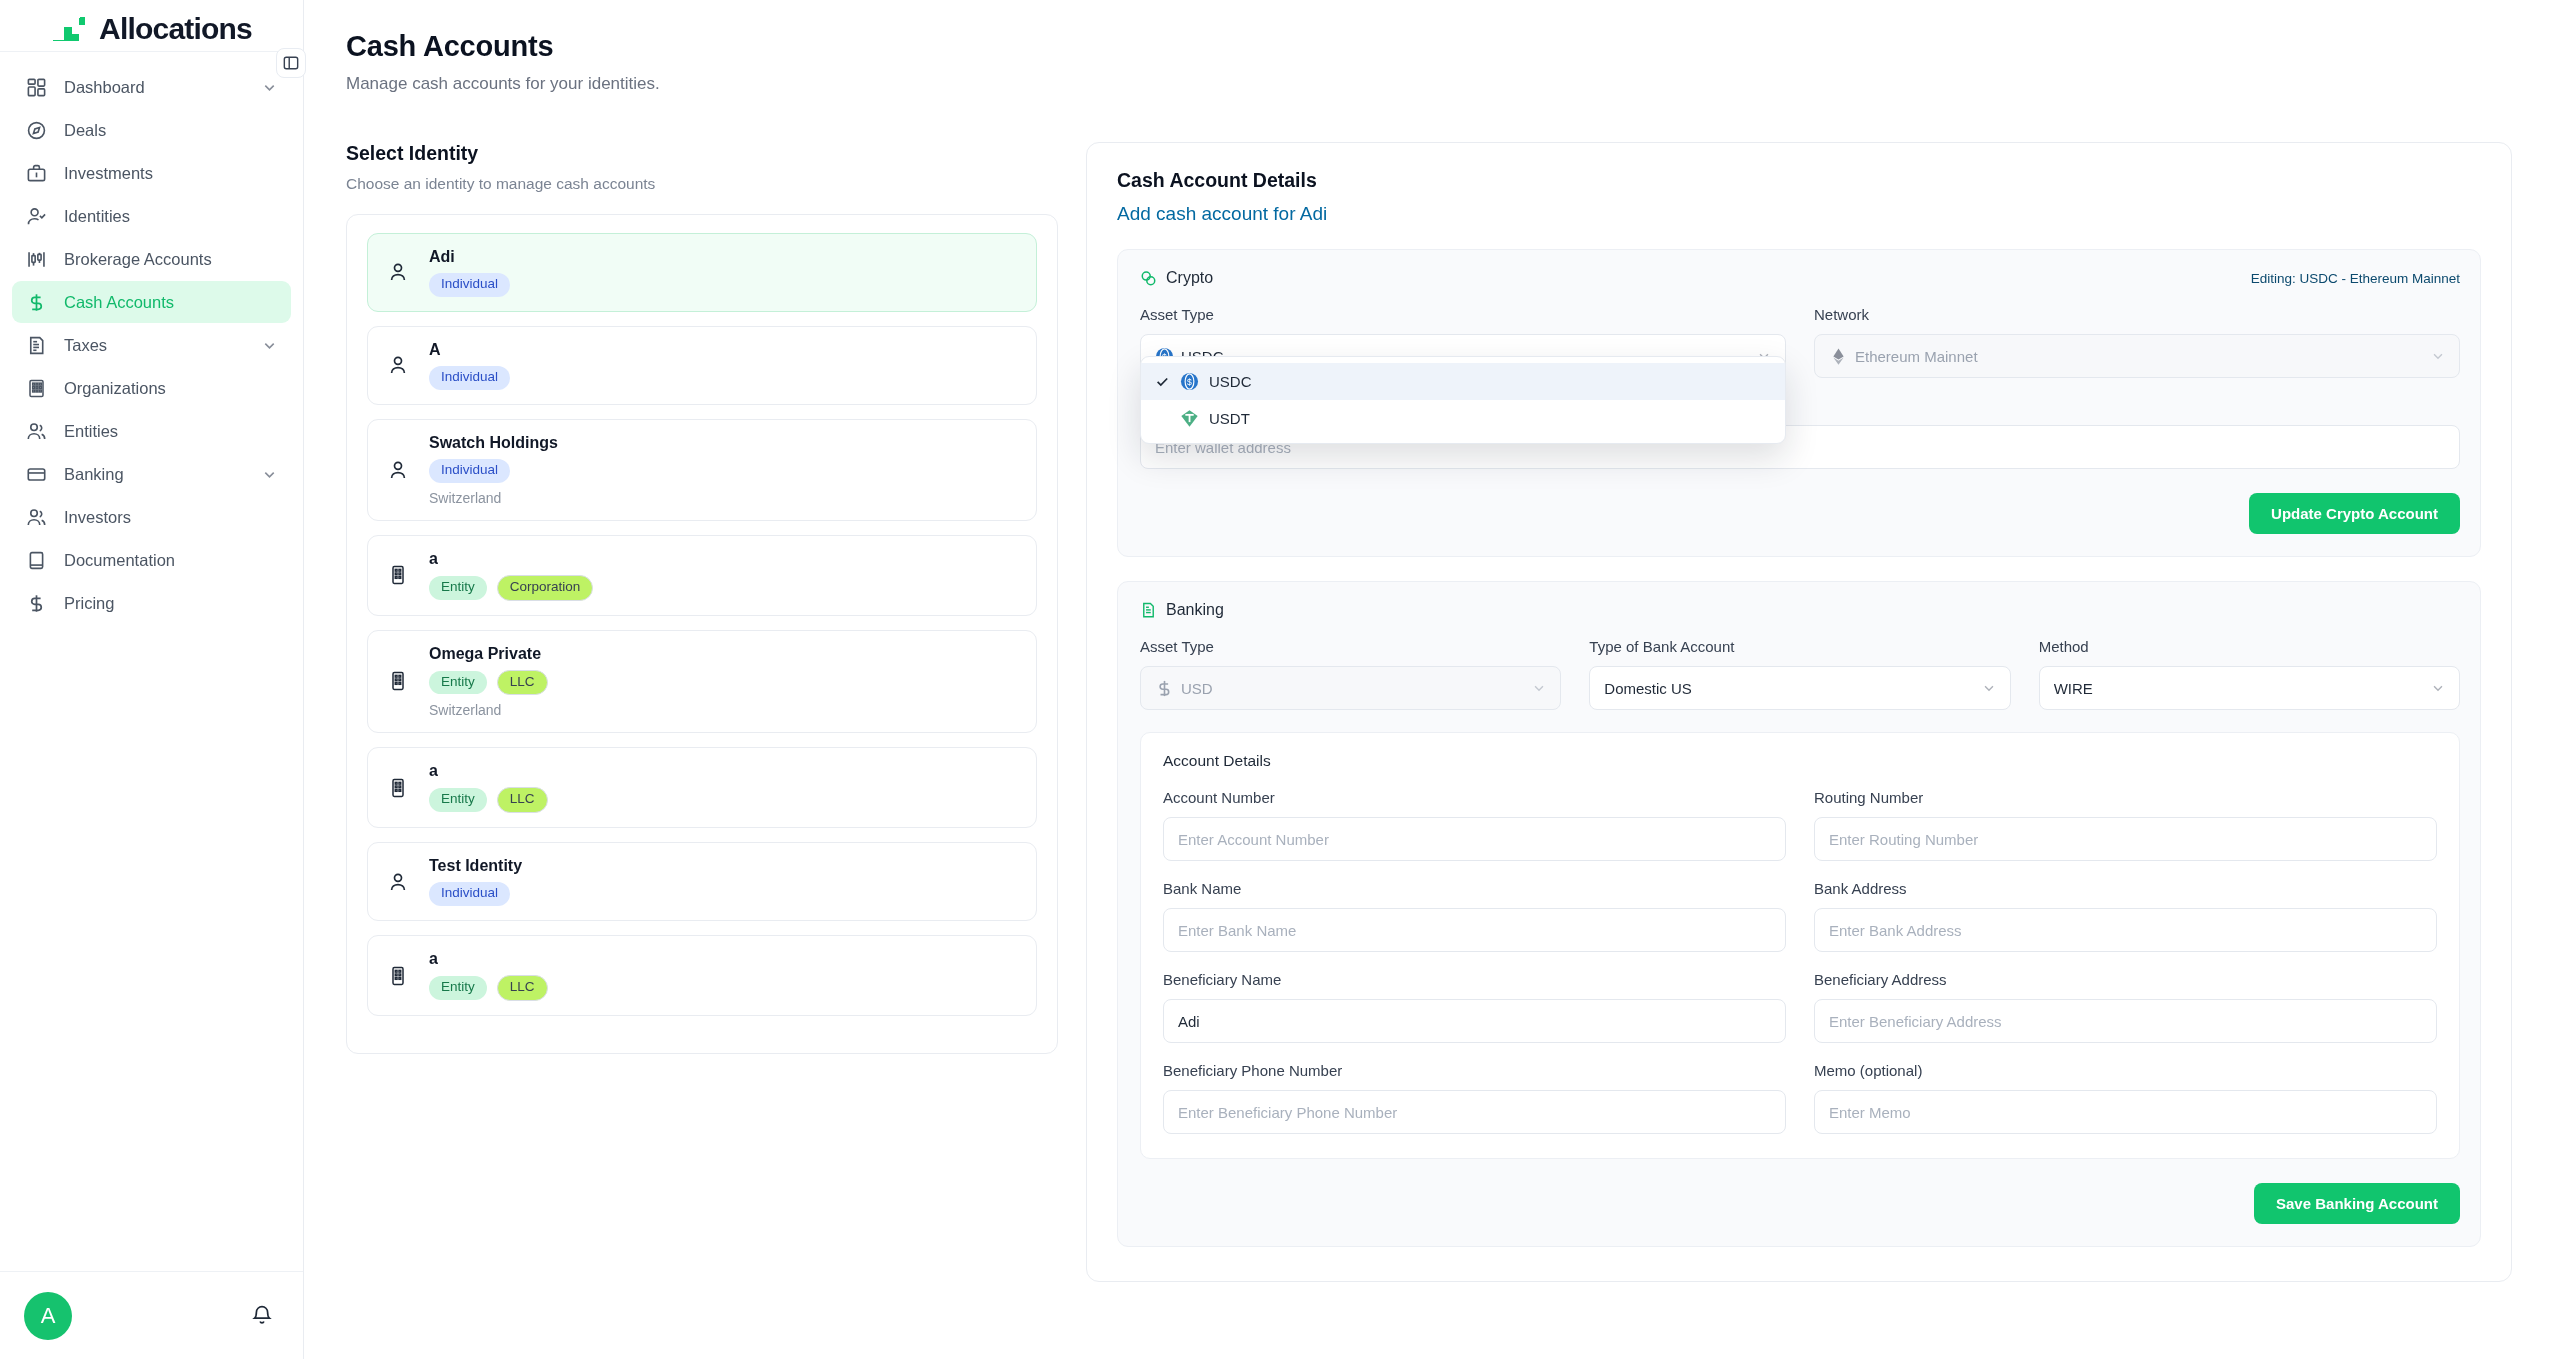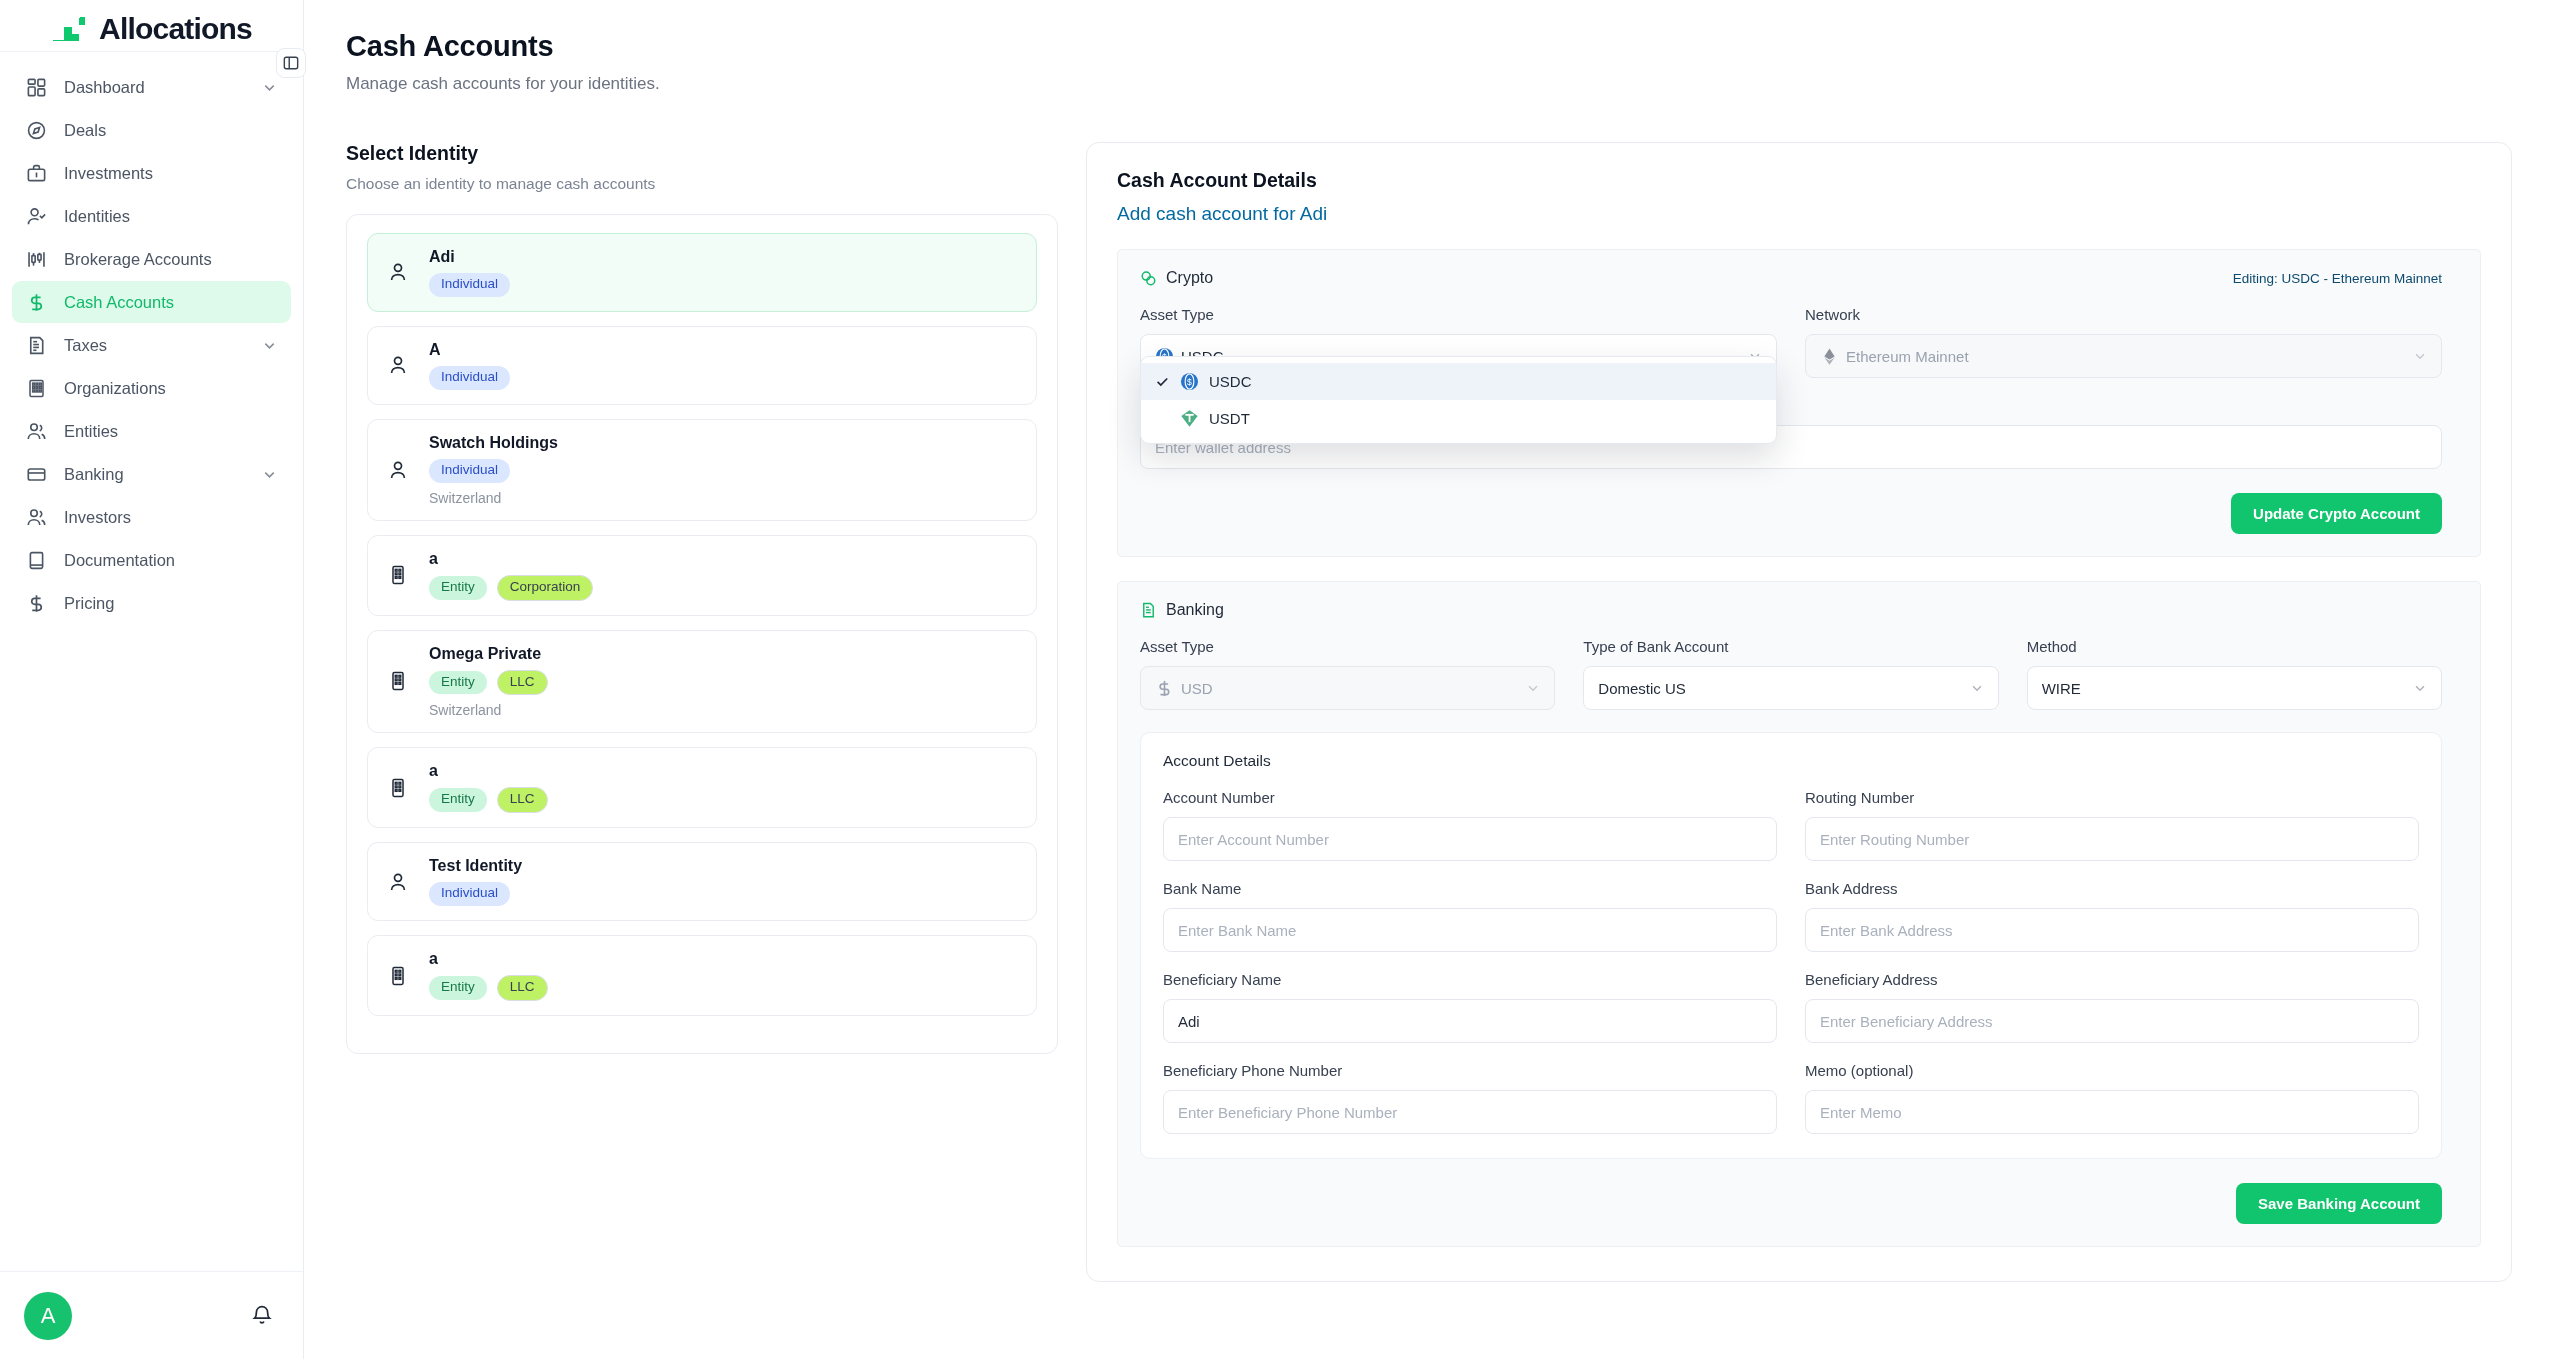--- a/index.html
+++ b/index.html
@@ -114,21 +114,21 @@
   .det-panel {
     border: 1px solid #e9ecf1; border-radius: 13px;
     background: #fff; padding: 26px 30px 34px 30px;
   }
   .det-title { font-size: 19.5px; font-weight: bold; color: #0b1220; }
   .det-sub { font-size: 19px; color: #0369a1; margin-top: 11px; }
 
   .card {
     margin-top: 24px;
     background: #f9fafc; border: 1px solid #eceff4;
-    border-radius: 5px; padding: 19px 38px 22px 22px;
+    border-radius: 11px; padding: 19px 20px 22px 22px;
   }
   .card-head { display: flex; align-items: center; }
   .card-head .ttl { display: flex; align-items: center; gap: 9px; font-size: 16px; font-weight: 500; color: #1f2937; }
   .card-head .editing { margin-left: auto; font-size: 13.5px; color: #0c4a6e; }
 
   .row { display: flex; gap: 28px; margin-top: 19px; }
   .field { flex: 1 1 0; min-width: 0; position: relative; }
   .flabel { font-size: 15px; color: #374151; display: block; margin-bottom: 11px; }
 
   .select, .input {

